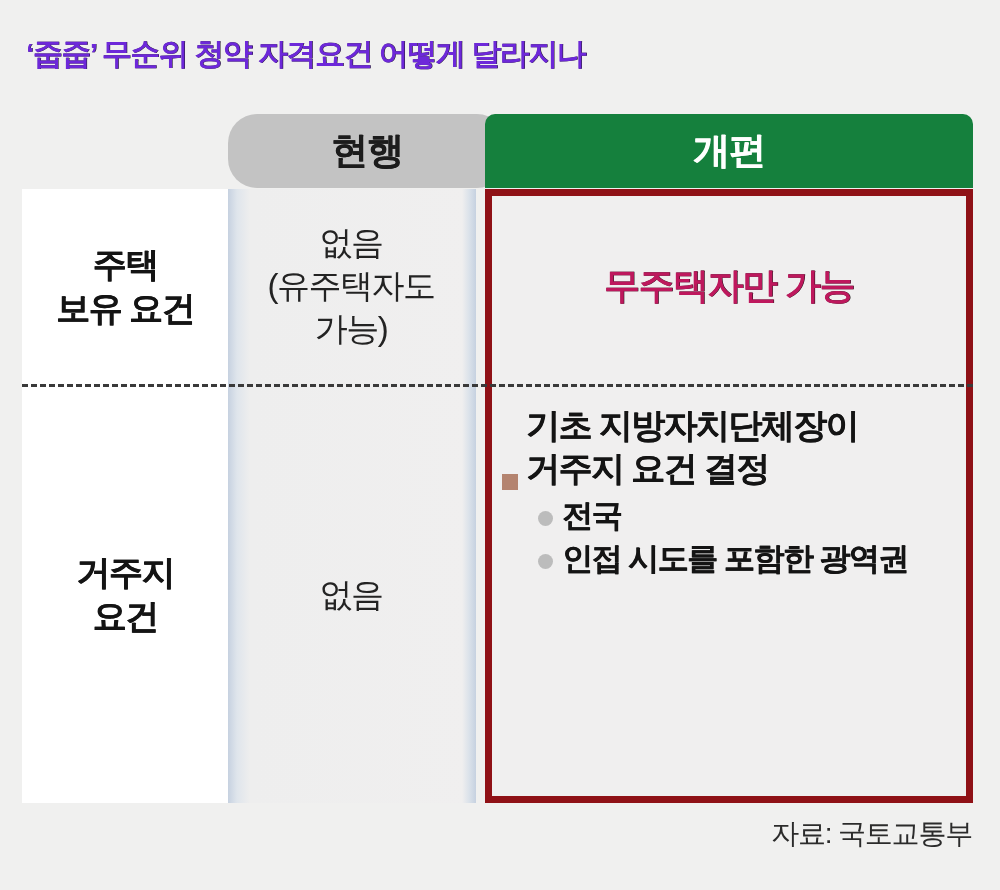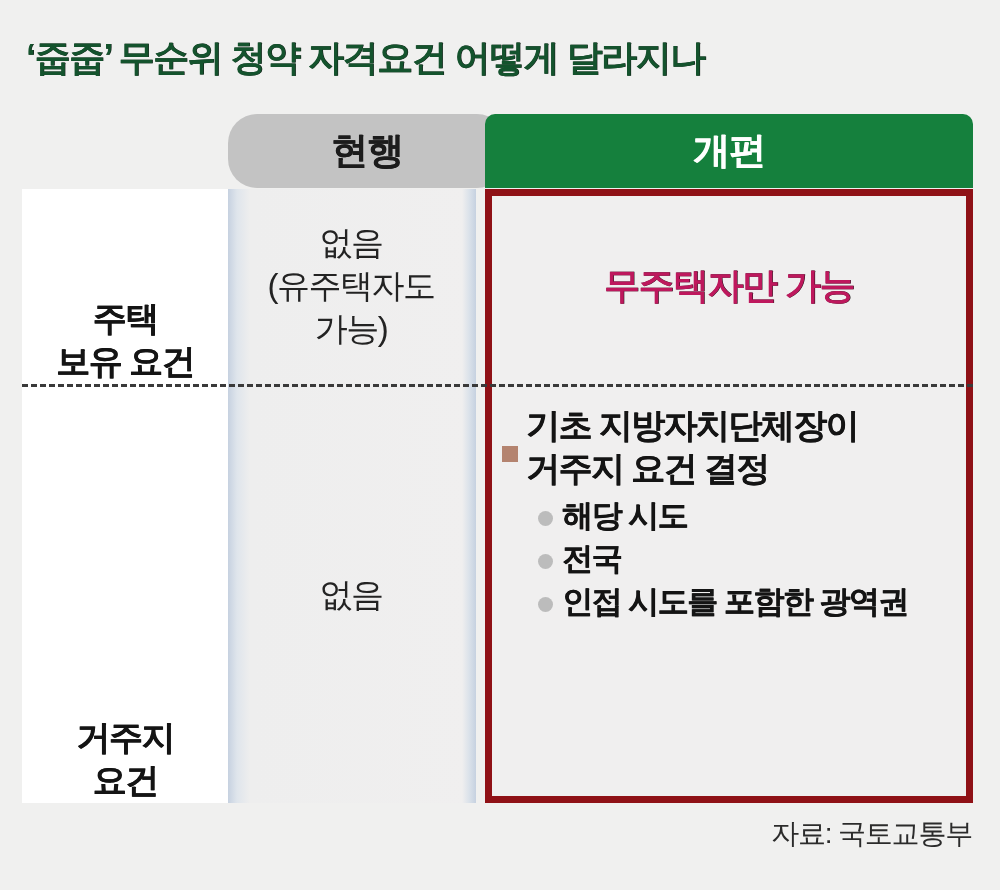--- a/index.html
+++ b/index.html
@@ -15,24 +15,24 @@
     overflow: hidden;
     position: relative;
   }
 
   
   .title {
     position: absolute;
     left: 26px;
     top: 34px;
     width: 950px;
-    font-size: 36px;
-    font-weight: 700;
-    letter-spacing: -1.5px;
-    color: #14532d;
+    font-size: 30px;
+    font-weight: 700;
+    letter-spacing: -1.5px;
+    color: #6d28d9;
     white-space: nowrap;
     text-shadow: 0.5px 0 0 #171717;
   }
 
   
   .tab {
     position: absolute;
     box-sizing: border-box;
     display: flex;
     align-items: center;
@@ -122,21 +122,20 @@
   }
   .label-cell {
     left: 22px;
     width: 206px;
     font-size: 34px;
     font-weight: 700;
     letter-spacing: -1.5px;
     line-height: 1.28;
     color: #141414;
     text-shadow: 0.4px 0 0 #141414;
-    justify-content: flex-end;
   }
   .value-cell {
     left: 228px;
     width: 246px;
     font-size: 33px;
     font-weight: 400;
     letter-spacing: -1.5px;
     line-height: 1.3;
     color: #232323;
   }
@@ -160,21 +159,21 @@
     position: absolute;
     left: 492px;
     top: 390px;
     width: 474px;
     height: 410px;
     box-sizing: border-box;
     padding: 14px 6px 0 10px;
   }
   .bullet-main {
     display: flex;
-    align-items: center;
+    align-items: flex-end;
     margin-bottom: 6px;
   }
   .bullet-sq {
     flex: 0 0 auto;
     width: 16px;
     height: 16px;
     background: #b4836f;
     margin: 14px 8px 0 0;
   }
   .bullet-main-text {
@@ -271,24 +270,20 @@
   <div class="bullet-main">
     <span class="bullet-sq"></span>
     <span class="bullet-main-text">
       <span>기초 지방자치단체장이</span><br>
       <span>거주지 요건 결정</span>
     </span>
   </div>
 
 
   <div class="sub-list">
-    <div class="bullet-sub">
-      <span class="bullet-dot"></span>
-      <span class="bullet-sub-text">해당 시도</span>
-    </div>
     <div class="bullet-sub">
       <span class="bullet-dot"></span>
       <span class="bullet-sub-text">전국</span>
     </div>
     <div class="bullet-sub">
       <span class="bullet-dot"></span>
       <span class="bullet-sub-text">인접 시도를 포함한 광역권</span>
     </div>
   </div>
 

